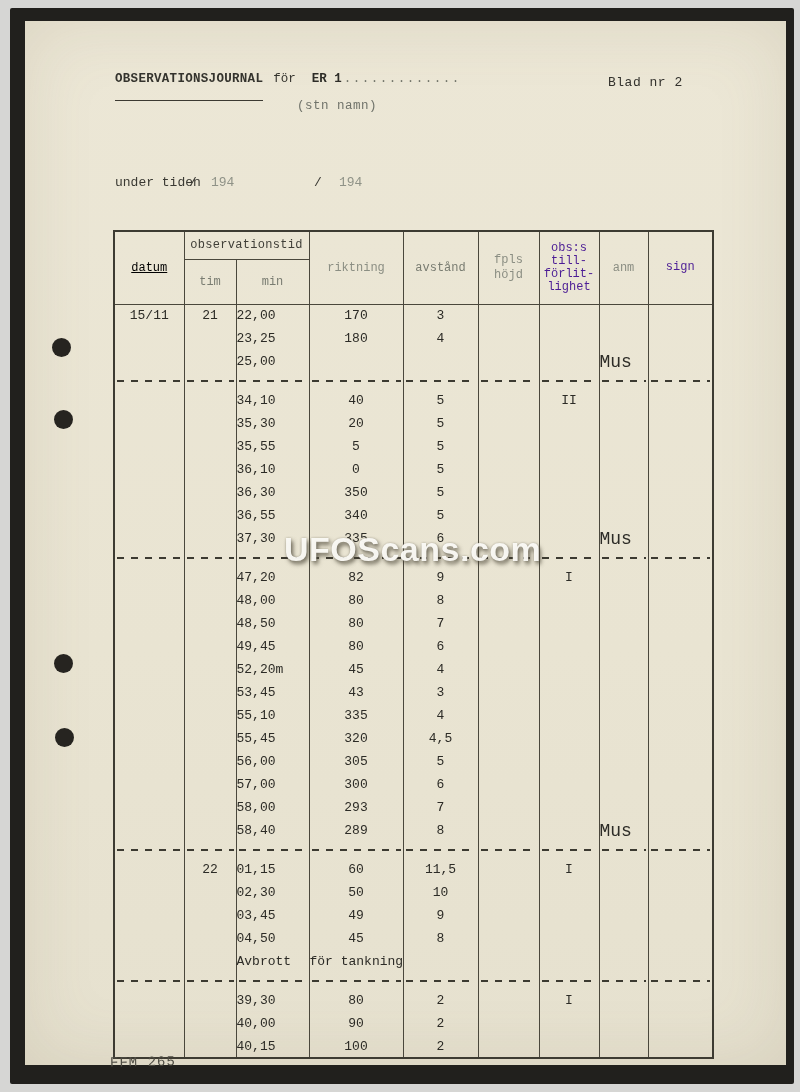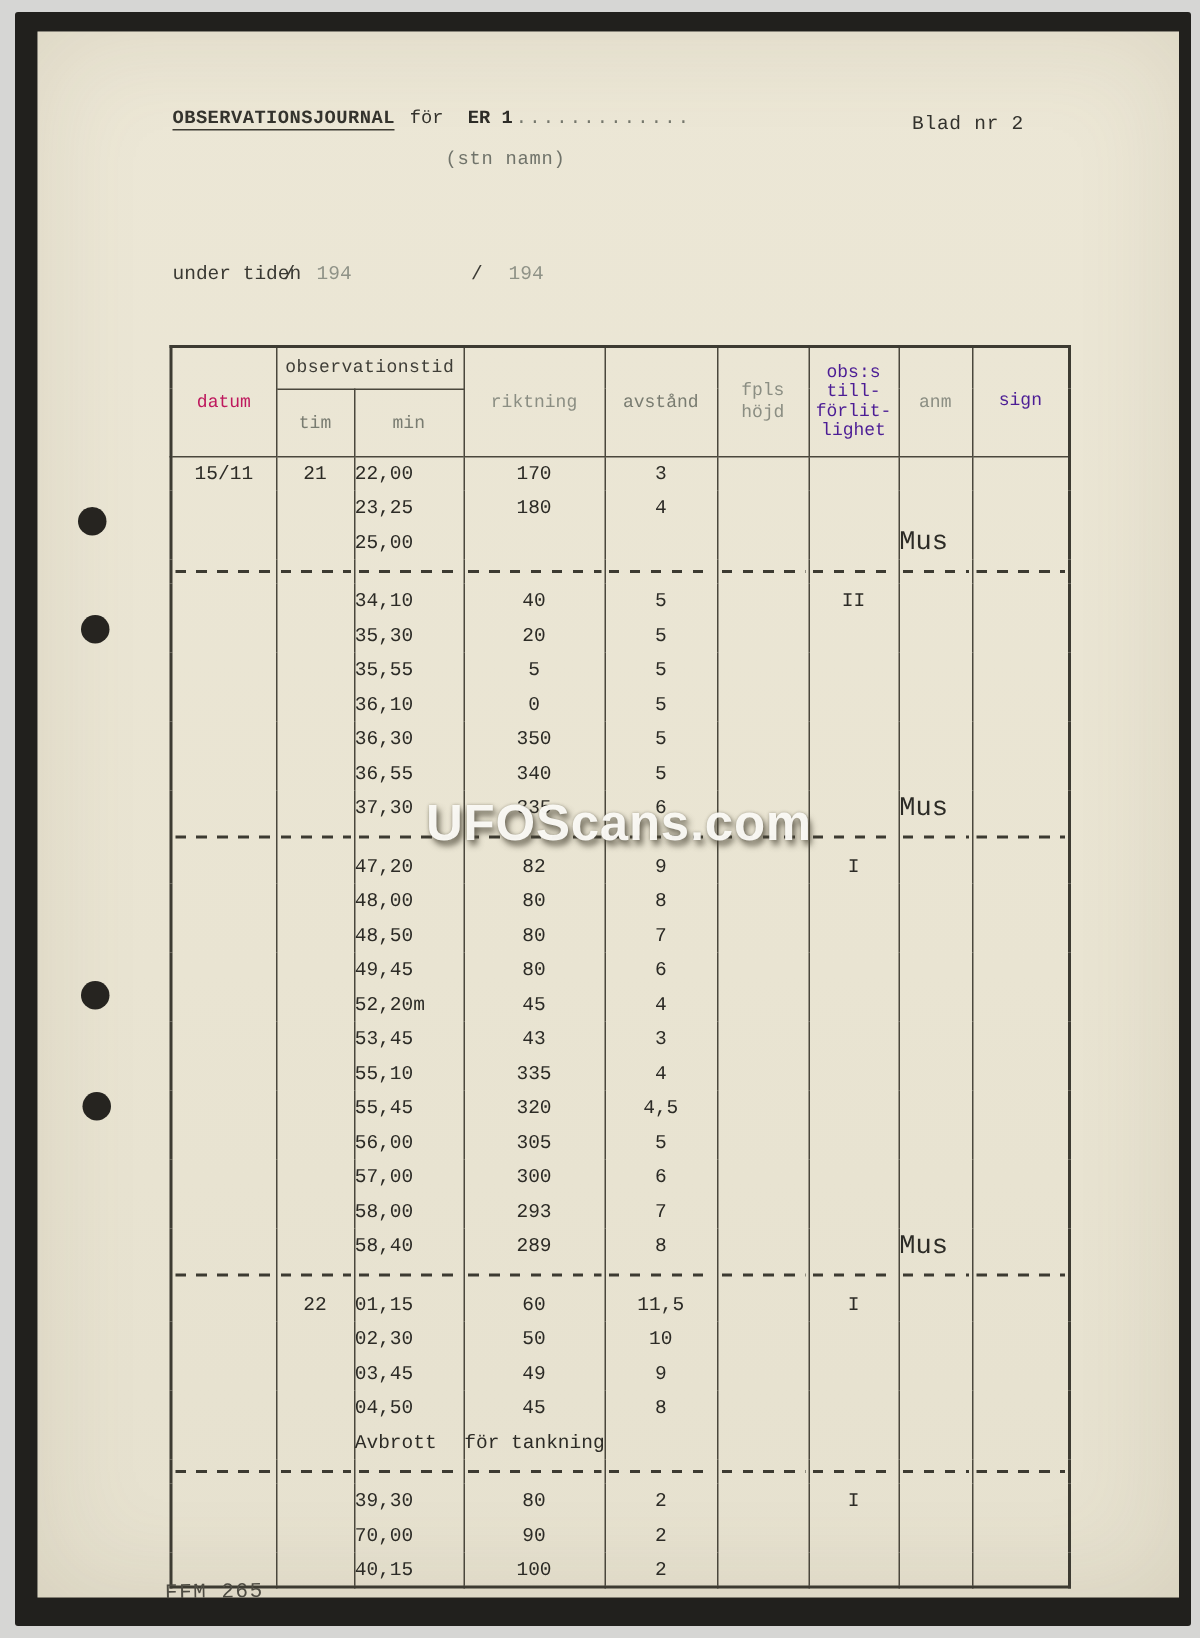--- a/index.html
+++ b/index.html
@@ -18,21 +18,21 @@
     position:absolute;left:25px;top:21px;width:761px;height:1044px;
     background:linear-gradient(180deg,#ece7d6 0%,#e9e4d2 60%,#e6e1cf 100%);
     box-shadow:inset 0 0 70px rgba(120,108,78,0.14);
   }
   .hole{
     position:absolute;width:19px;height:19px;border-radius:50%;
     background:#262420;
   }
   
   .titleline{position:absolute;left:115px;top:72px;font-size:12.5px;color:#34332d;white-space:nowrap;}
-  .title-u{font-weight:bold;letter-spacing:.3px;border-bottom:1.4px solid #3c3a32;padding-bottom:0;margin-top:31px;}
+  .title-u{font-weight:bold;letter-spacing:.3px;border-bottom:1.4px solid #3c3a32;padding-bottom:14px;margin-top:31px;}
   .title-for{margin-left:10px;}
   .station{margin-left:16px;font-weight:bold;color:#2d2c27;}
   .dots{color:#75776c;letter-spacing:1.5px;margin-left:2px;}
   .blad{position:absolute;left:608px;top:75px;font-size:13px;color:#33322d;letter-spacing:.5px;}
   .stnnamn{position:absolute;left:297px;top:99px;font-size:12.5px;color:#70736a;letter-spacing:.5px;}
   .period{position:absolute;left:0;top:160px;width:100%;height:20px;font-size:13px;color:#3a3933;margin-top:15px;}
   .period span{position:absolute;white-space:nowrap;}
   .p-label{left:115px;}
   .p-s1{left:189px;}
   .p-y1{left:211px;color:#8f9287;}
@@ -52,21 +52,21 @@
   }
   table.obs td{
     border-left:1px solid #4a473c;border-right:1px solid #4a473c;
     padding:0;vertical-align:middle;white-space:nowrap;overflow:visible;
   }
   tr.h1{height:28px;}
   tr.h2{height:45px;}
   tbody tr{height:23px;}
   tbody tr.sep{height:16px;}
   .hdr-dark{color:#3f3e37;font-weight:bold;letter-spacing:.3px;}
-  .hdr-datum{color:#be185d;}
+  .hdr-datum{color:#000000;text-decoration:underline;}
   .hdr-med{color:#797c71;}
   .hdr-faded{color:#8b8e83;}
   .hdr-faint{color:#4c1d95;font-size:11px;line-height:13px;white-space:pre-line;}
   .hdr-two{white-space:pre-line;line-height:15px;}
   
   td.c0,td.c1,td.c3,td.c4,td.c5,td.c6,td.c8{text-align:center;}
   td.c2{text-align:left;padding-left:17px;}
   td.c7{text-align:left;padding-left:11px;font-size:18px;}
   td.noteleft{text-align:left;padding-left:2px;}
   tr.sep td{
@@ -495,21 +495,21 @@
         <td class="c3">80</td>
         <td class="c4">2</td>
         <td class="c5"></td>
         <td class="c6">I</td>
         <td class="c7"></td>
         <td class="c8"></td>
       </tr>
       <tr>
         <td class="c0"></td>
         <td class="c1"></td>
-        <td class="c2">70,00</td>
+        <td class="c2">40,00</td>
         <td class="c3">90</td>
         <td class="c4">2</td>
         <td class="c5"></td>
         <td class="c6"></td>
         <td class="c7"></td>
         <td class="c8"></td>
       </tr>
       <tr>
         <td class="c0"></td>
         <td class="c1"></td>

